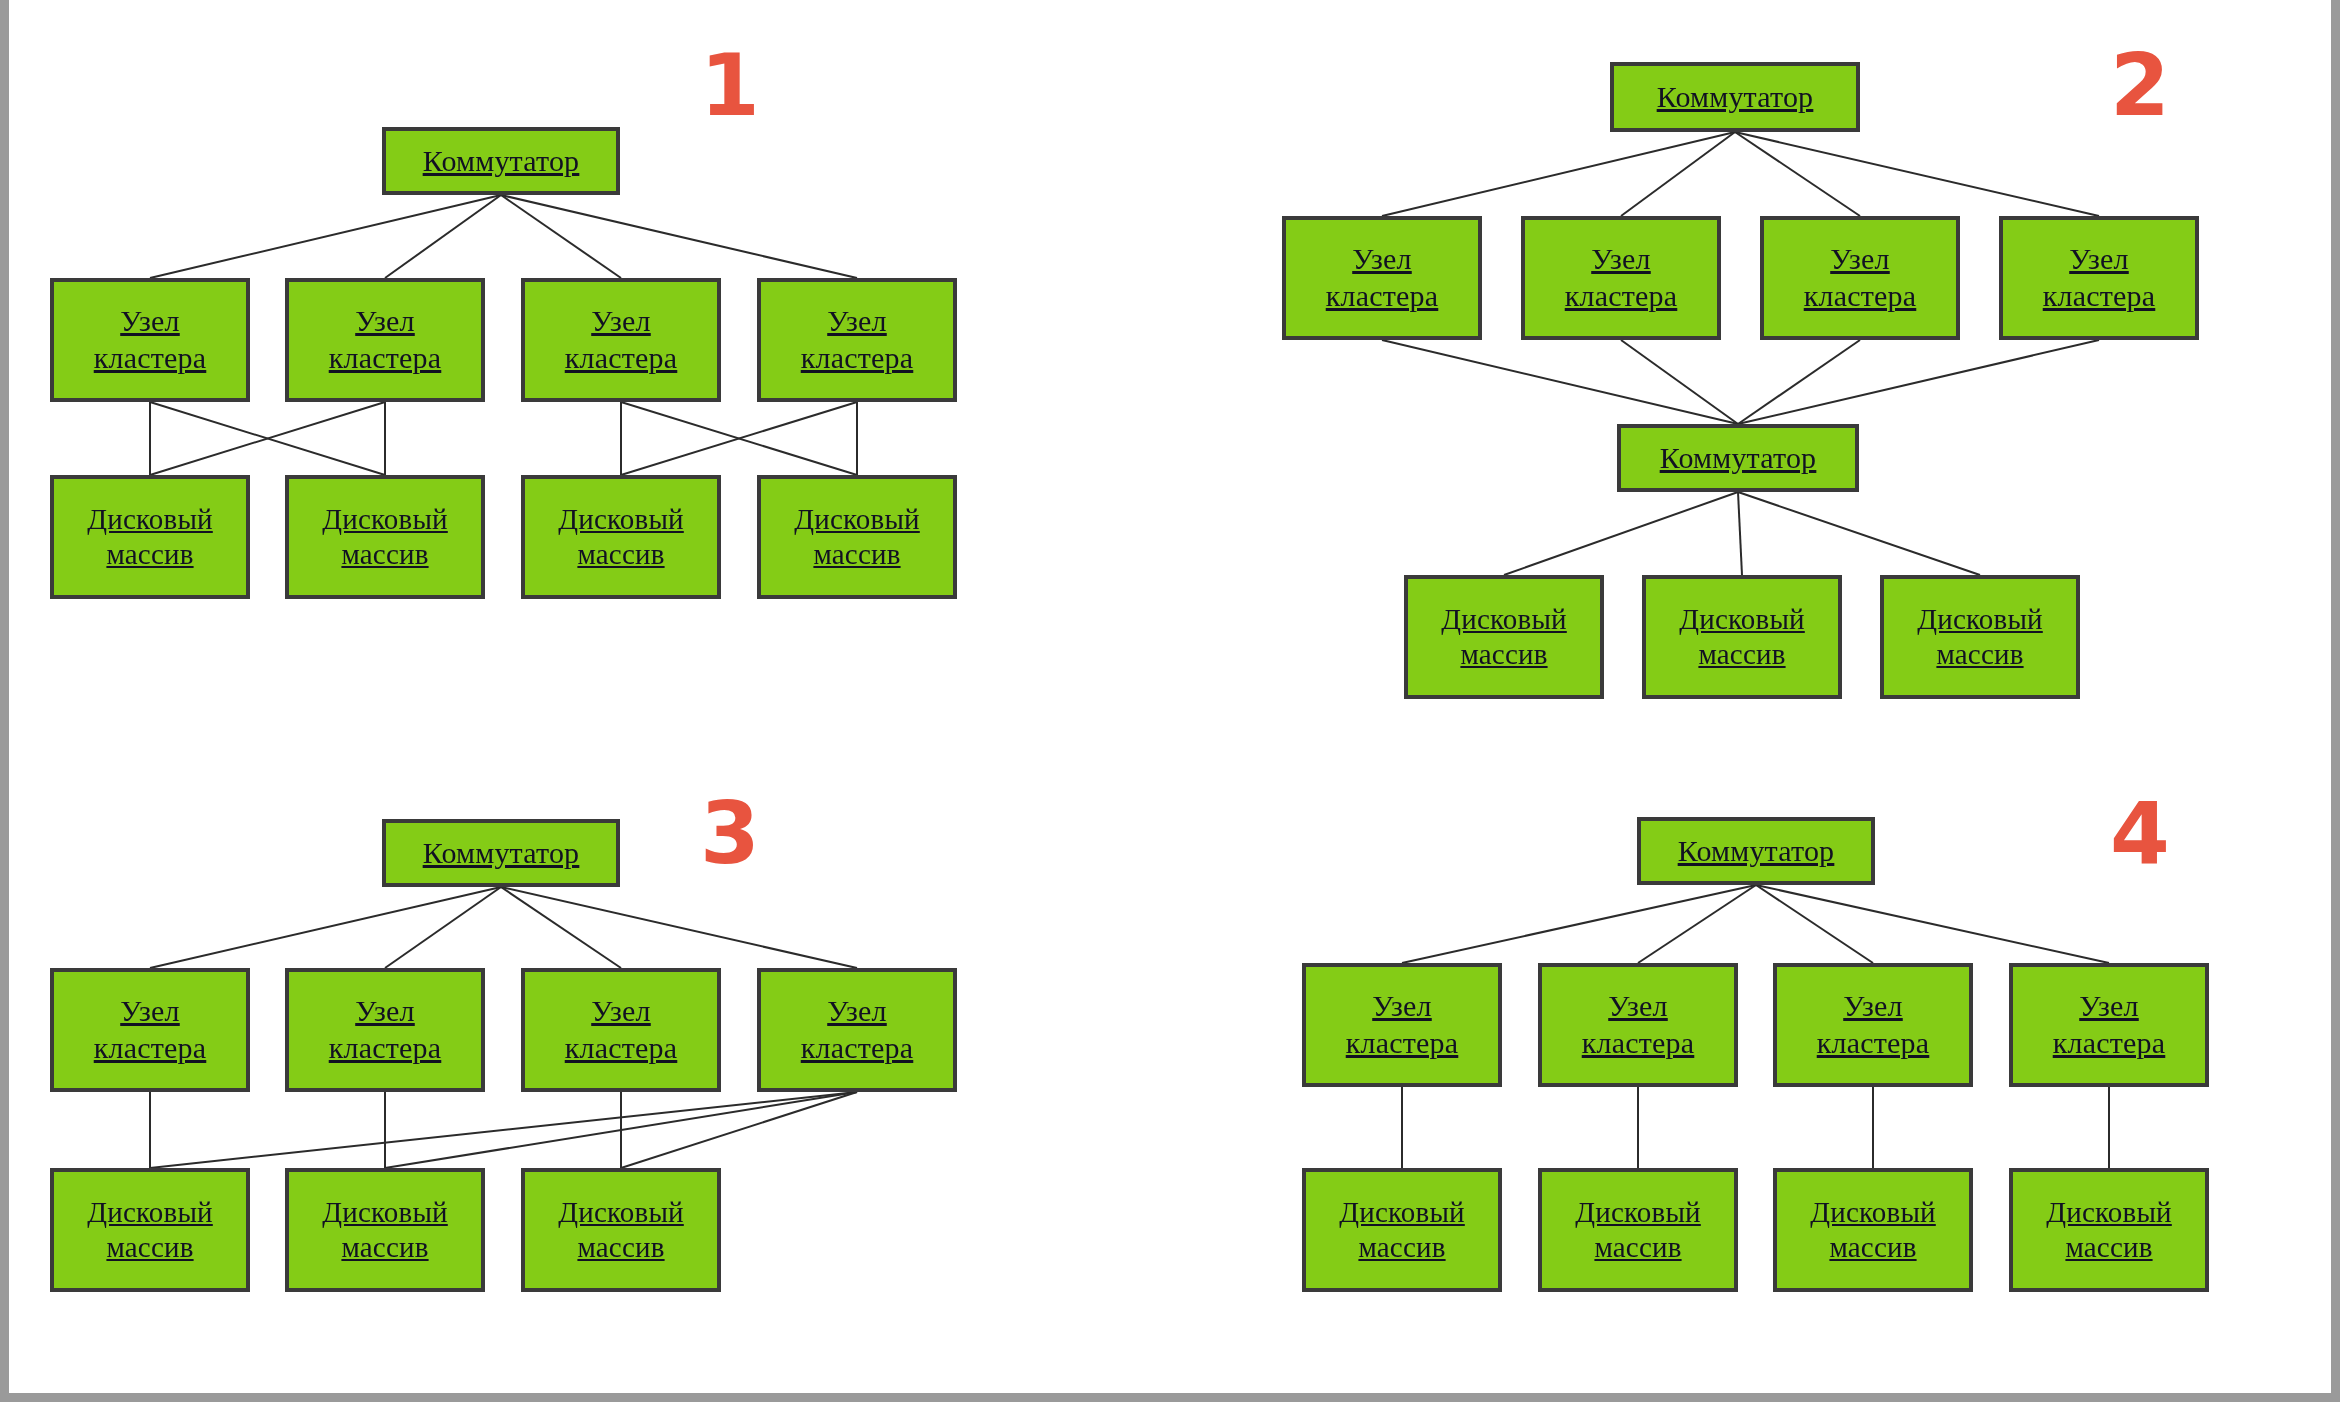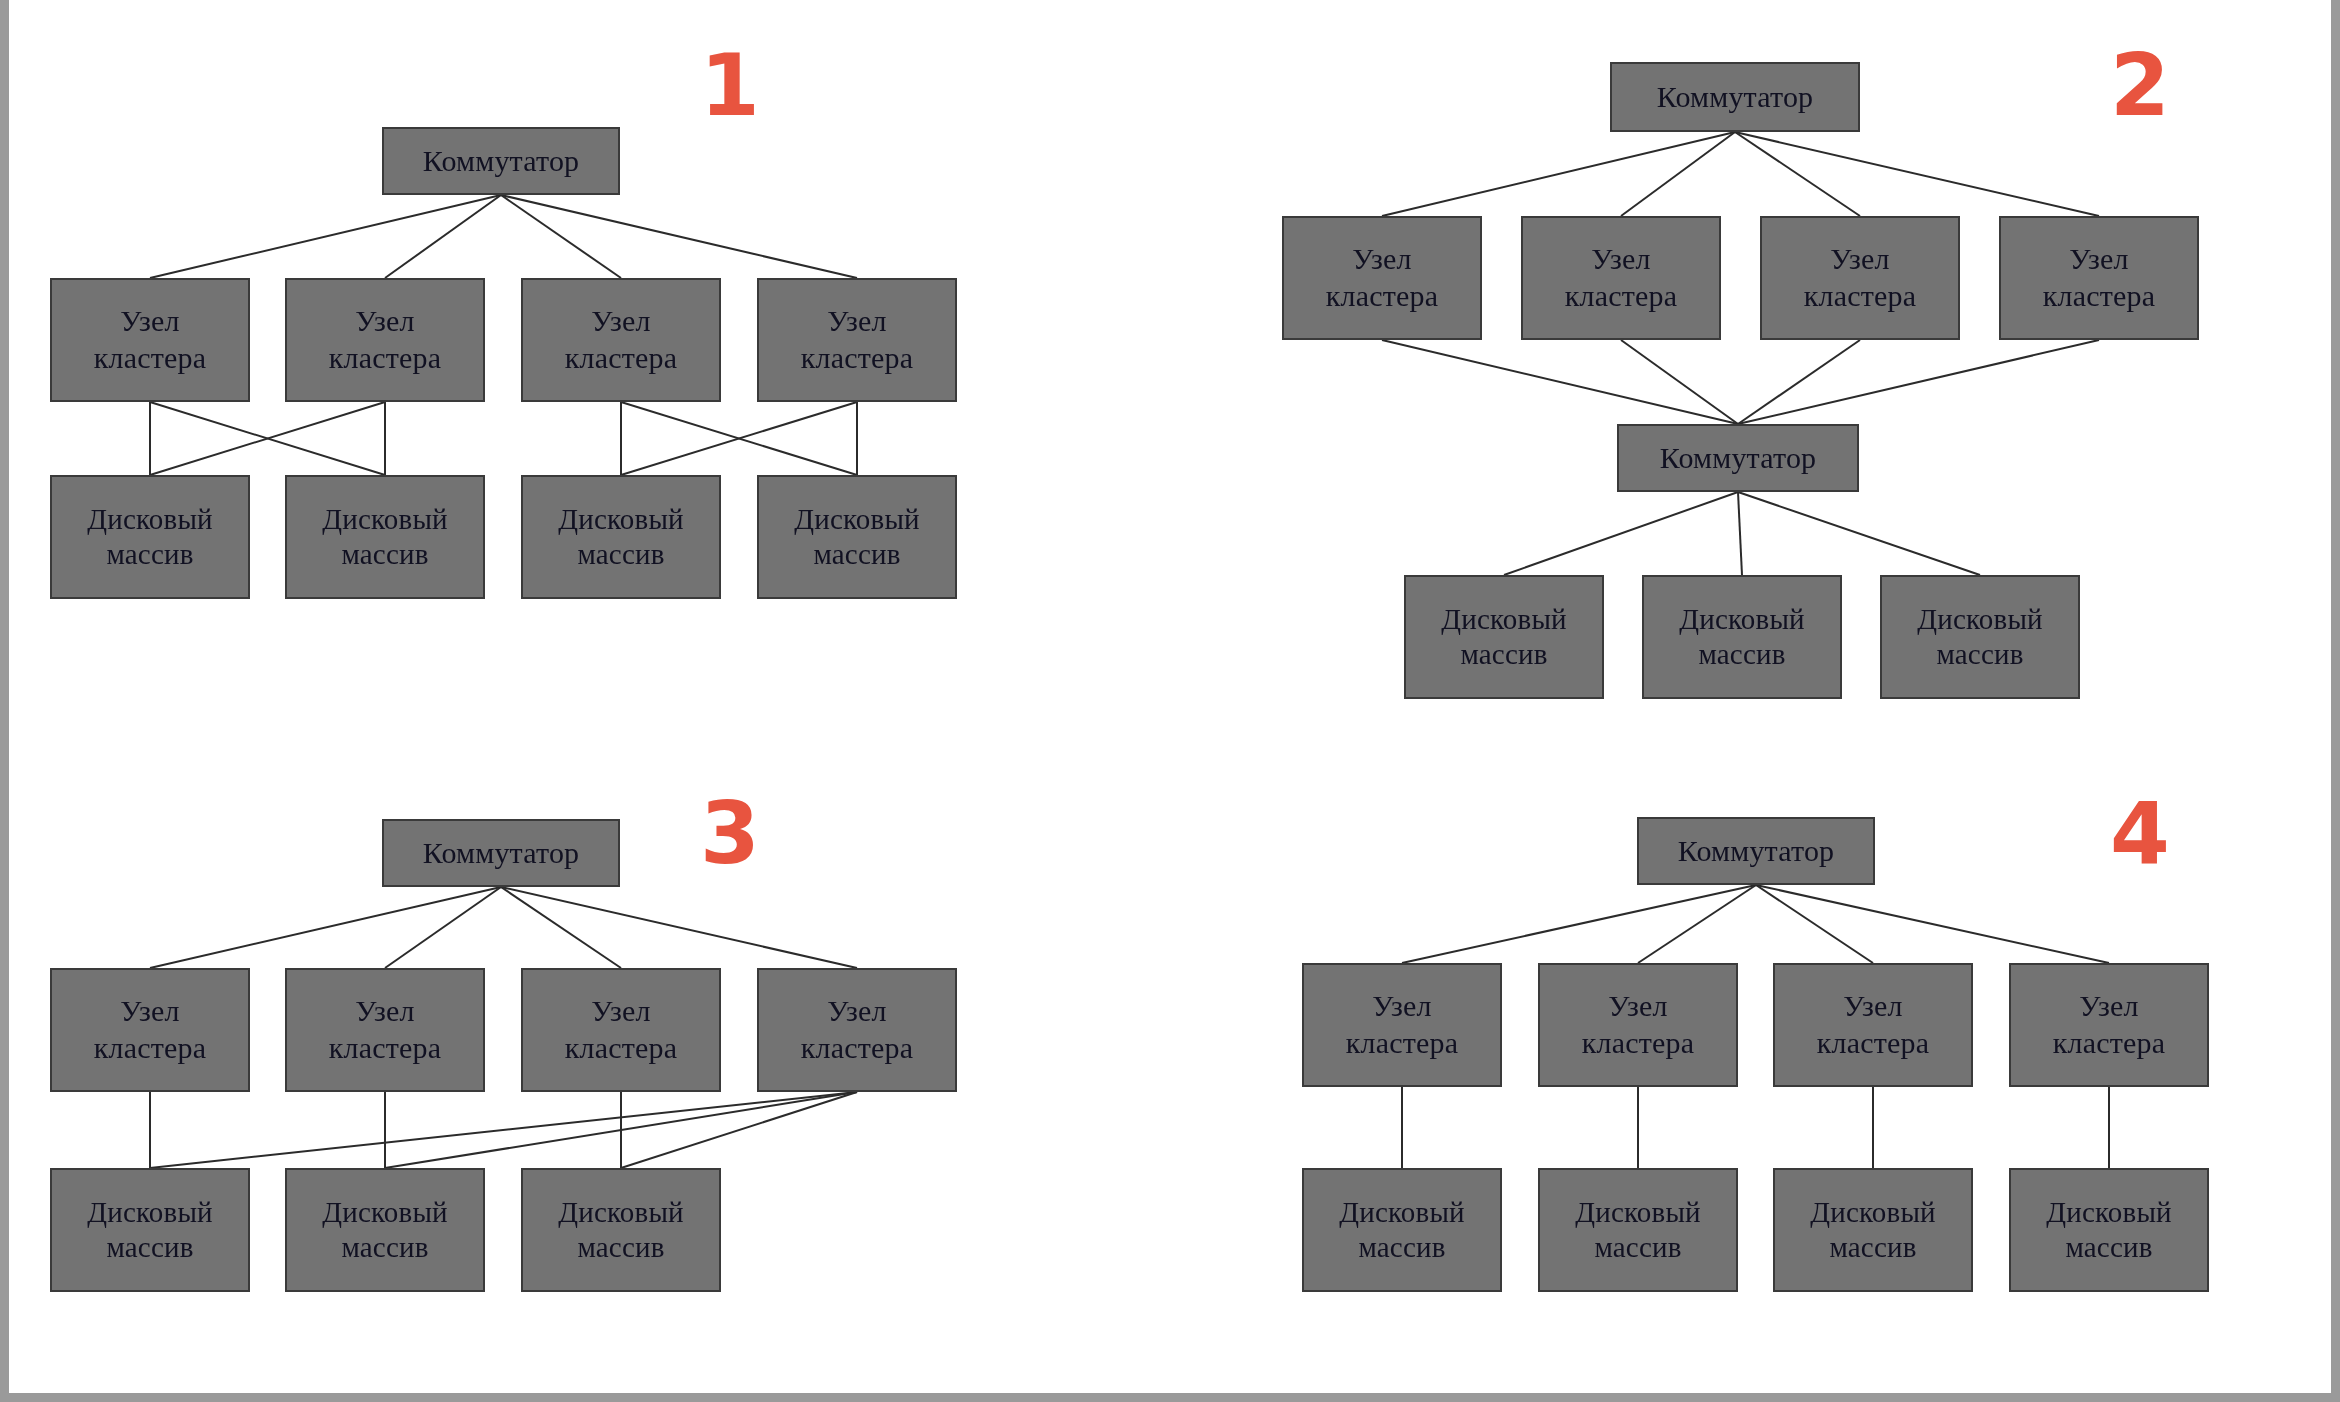--- a/index.html
+++ b/index.html
@@ -31,30 +31,31 @@
     left: 0; top: 0;
     width: 2340px;
     height: 1402px;
   }
   .canvas svg { display: block; }
 
   
   .node-box {
     position: absolute;
     box-sizing: border-box;
-    border: 2px solid #f97316;
-    background: #737373;
+    border: 4px solid #f97316;
+    background: #84cc16;
     display: flex;
     flex-direction: column;
     align-items: center;
     justify-content: center;
     text-align: center;
     color: #111122;
     line-height: 1.22;
     letter-spacing: 0.2px;
+    text-decoration: underline;
   }
   .node-box .l1, .node-box .l2 { display: block; white-space: nowrap; }
 
   .box-switch { font-size: 30px; }
   .box-node   { font-size: 30px; }
   .box-disk   { font-size: 29px; }
 
   
   .panel-number {
     position: absolute;

